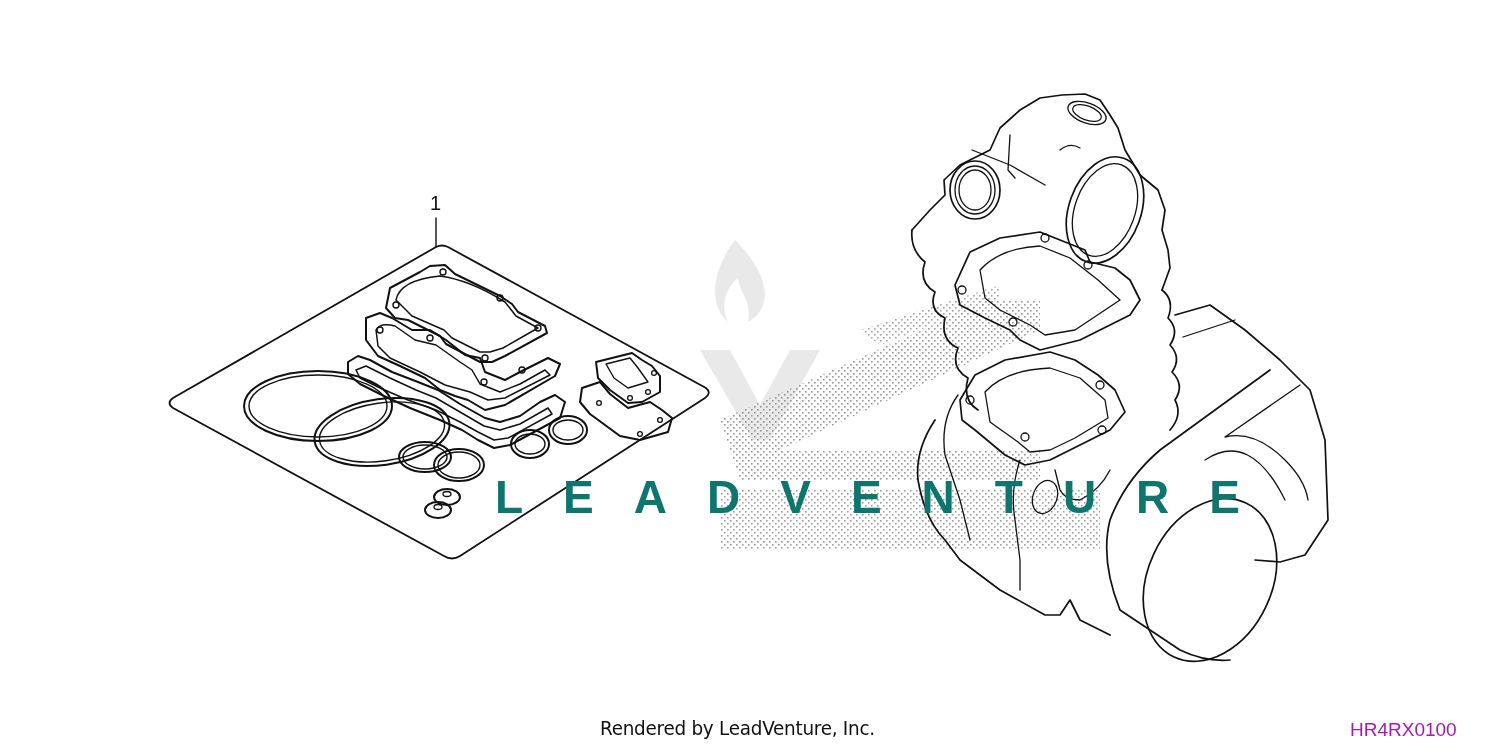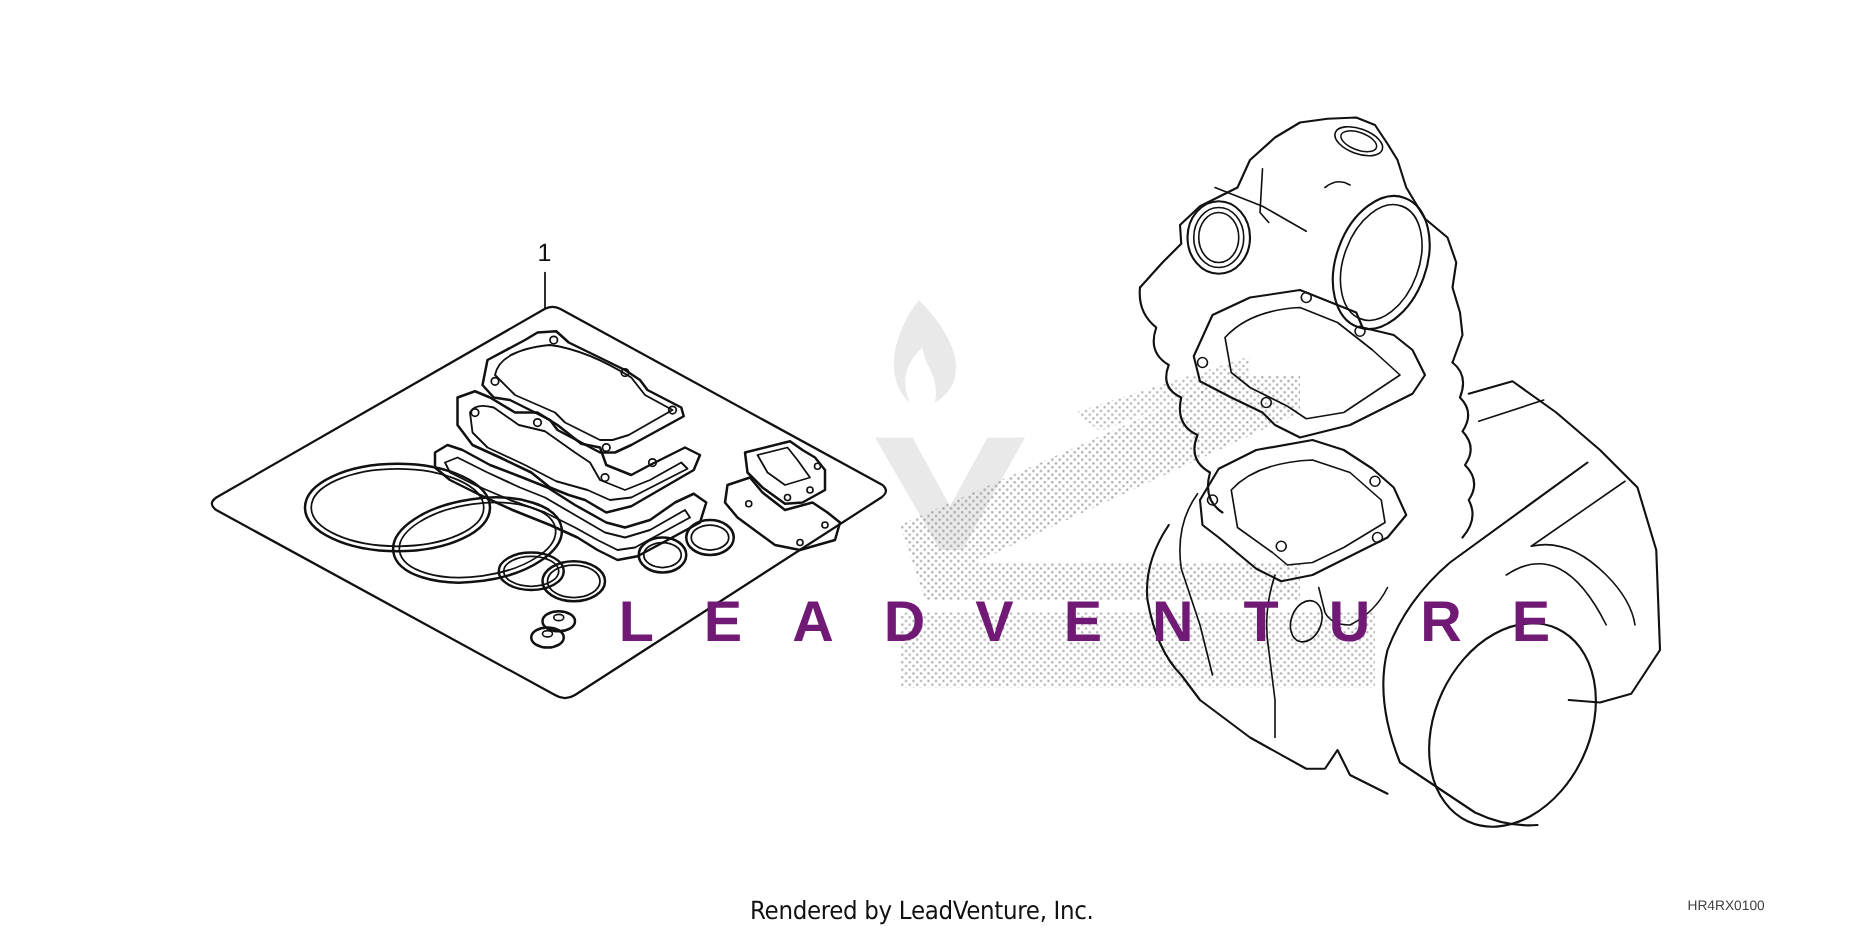--- a/index.html
+++ b/index.html
@@ -1,21 +1,21 @@
 <!DOCTYPE html>
 <html><head>
 <meta charset="utf-8">
 <style>
   html, body { margin: 0; padding: 0; background: #ffffff; }
   body { width: 1500px; height: 750px; position: relative; overflow: hidden; font-family: "DejaVu Sans", sans-serif; }
   .canvas { position: absolute; left: 0; top: 0; width: 1500px; height: 750px; }
   .callout { position: absolute; left: 430px; top: 193px; font-family: "Liberation Sans", sans-serif; font-size: 20px; color: #111; line-height: 1; }
   .footer-credit { position: absolute; left: 600px; top: 716px; font-family: "DejaVu Sans", sans-serif; font-size: 20px; color: #111; letter-spacing: -0.3px; transform: scaleX(0.92); transform-origin: left; }
-  .diagram-code { position: absolute; left: 1350px; top: 719px; font-family: "Liberation Sans", sans-serif; font-size: 11px; color: #404040; }
-  .wm-text { position: absolute; font-family: "Liberation Sans", sans-serif; font-weight: bold; color: #701a75; letter-spacing: 40px; }
+  .diagram-code { position: absolute; left: 1350px; top: 719px; font-family: "Liberation Sans", sans-serif; font-size: 19px; color: #a21caf; }
+  .wm-text { position: absolute; font-family: "Liberation Sans", sans-serif; font-weight: bold; color: #0f766e; letter-spacing: 40px; }
 </style>
 </head>
 <body>
 
 <div class="canvas">
 
   <svg width="1500" height="750" viewBox="0 0 1500 750" xmlns="http://www.w3.org/2000/svg" style="position:absolute;left:0;top:0">
     <defs>
       <pattern id="dots" width="6" height="6" patternUnits="userSpaceOnUse">
         <rect x="1" y="1" width="1.6" height="1.6" fill="#8a8a8a"></rect>

